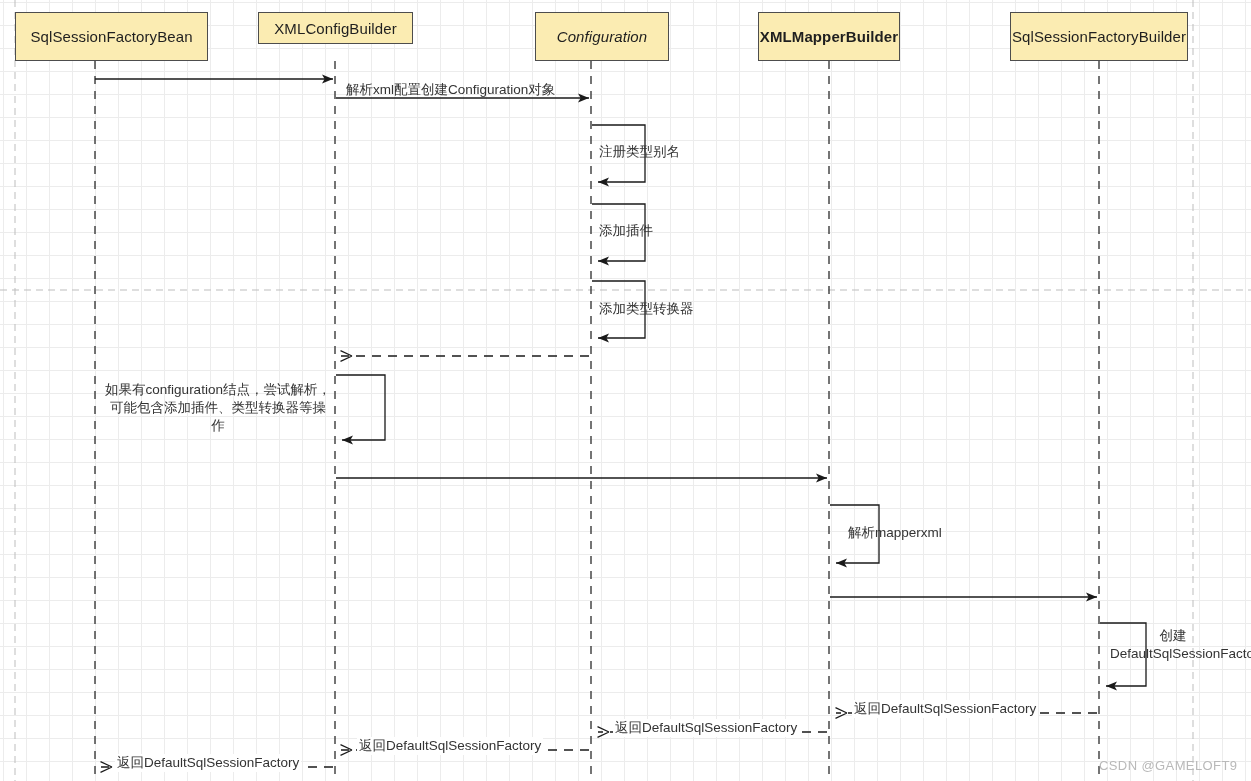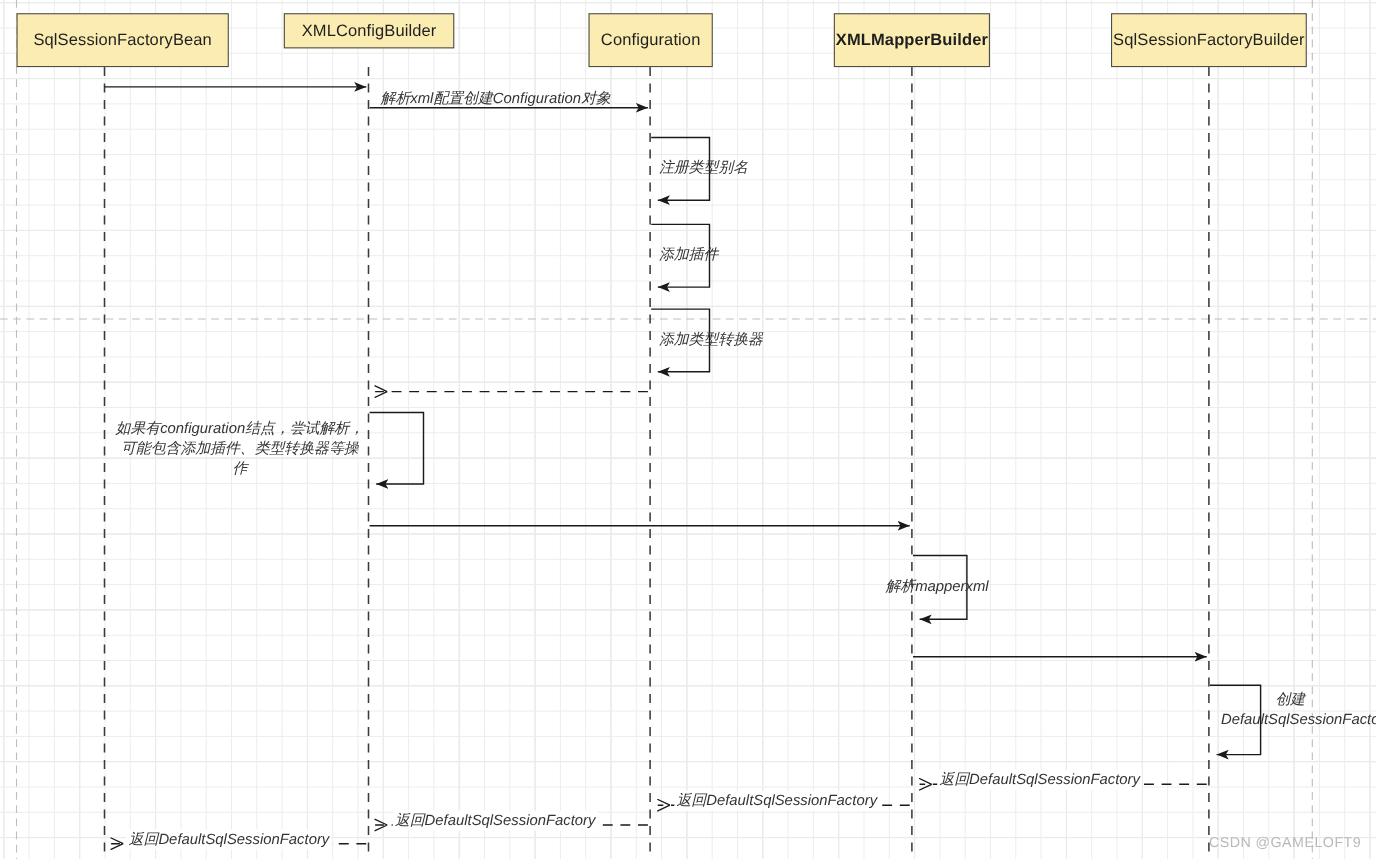--- a/index.html
+++ b/index.html
@@ -42,21 +42,20 @@
     color: #1f1f1f;
     letter-spacing: 0.1px;
     white-space: nowrap;
   }
   .msg-label {
     position: absolute;
     font-size: 13.5px;
     color: #333333;
     white-space: nowrap;
     line-height: 1.35;
-    font-style: italic;
   }
   .msg-label.wrap {
     white-space: normal;
     text-align: center;
   }
   .watermark {
     position: absolute;
     font-size: 13px;
     color: #b9b9b9;
     letter-spacing: 0.4px;
@@ -125,41 +124,41 @@
       <path d="M333,767 L101,767" stroke-dasharray="9 7" marker-end="url(#arrow-open)"></path>
     </g>
   </svg>
 
   <div class="lifeline-box" style="left:15px; top:12px; width:193px; height:49px;">
     <span>SqlSessionFactoryBean</span>
   </div>
   <div class="lifeline-box" style="left:258px; top:12px; width:155px; height:32px;">
     <span>XMLConfigBuilder</span>
   </div>
-  <div class="lifeline-box" style="left:535px; top:12px; width:113px; height:49px;">
+  <div class="lifeline-box" style="left:535px; top:12px; width:134px; height:49px;font-style:italic;">
     <span>Configuration</span>
   </div>
   <div class="lifeline-box" style="left:758px; top:12px; width:142px; height:49px;font-weight:bold;">
     <span>XMLMapperBuilder</span>
   </div>
   <div class="lifeline-box" style="left:1010px; top:12px; width:178px; height:49px;">
     <span>SqlSessionFactoryBuilder</span>
   </div>
 
   <div class="msg-label" style="left:346px; top:81px;">解析xml配置创建Configuration对象</div>
 
   <div class="msg-label" style="left:599px; top:143px;">注册类型别名</div>
 
   <div class="msg-label" style="left:599px; top:222px;">添加插件</div>
 
   <div class="msg-label" style="left:599px; top:300px;">添加类型转换器</div>
 
   <div class="msg-label wrap" style="left:104px; top:381px; width:228px;">如果有configuration结点，尝试解析，可能包含添加插件、类型转换器等操作</div>
 
-  <div class="msg-label" style="left:805px; top:524px;">解析mapperxml</div>
+  <div class="msg-label" style="left:848px; top:524px;">解析mapperxml</div>
 
   <div class="msg-label wrap" style="left:1110px; top:627px; width:126px;">创建DefaultSqlSessionFactory</div>
 
   <div class="msg-label" style="left:852px; top:700px; background:#ffffff; padding:0 2px;">返回DefaultSqlSessionFactory</div>
 
   <div class="msg-label" style="left:613px; top:719px; background:#ffffff; padding:0 2px;">返回DefaultSqlSessionFactory</div>
 
   <div class="msg-label" style="left:357px; top:737px; background:#ffffff; padding:0 2px;">返回DefaultSqlSessionFactory</div>
 
   <div class="msg-label" style="left:115px; top:754px; background:#ffffff; padding:0 2px;">返回DefaultSqlSessionFactory</div>

